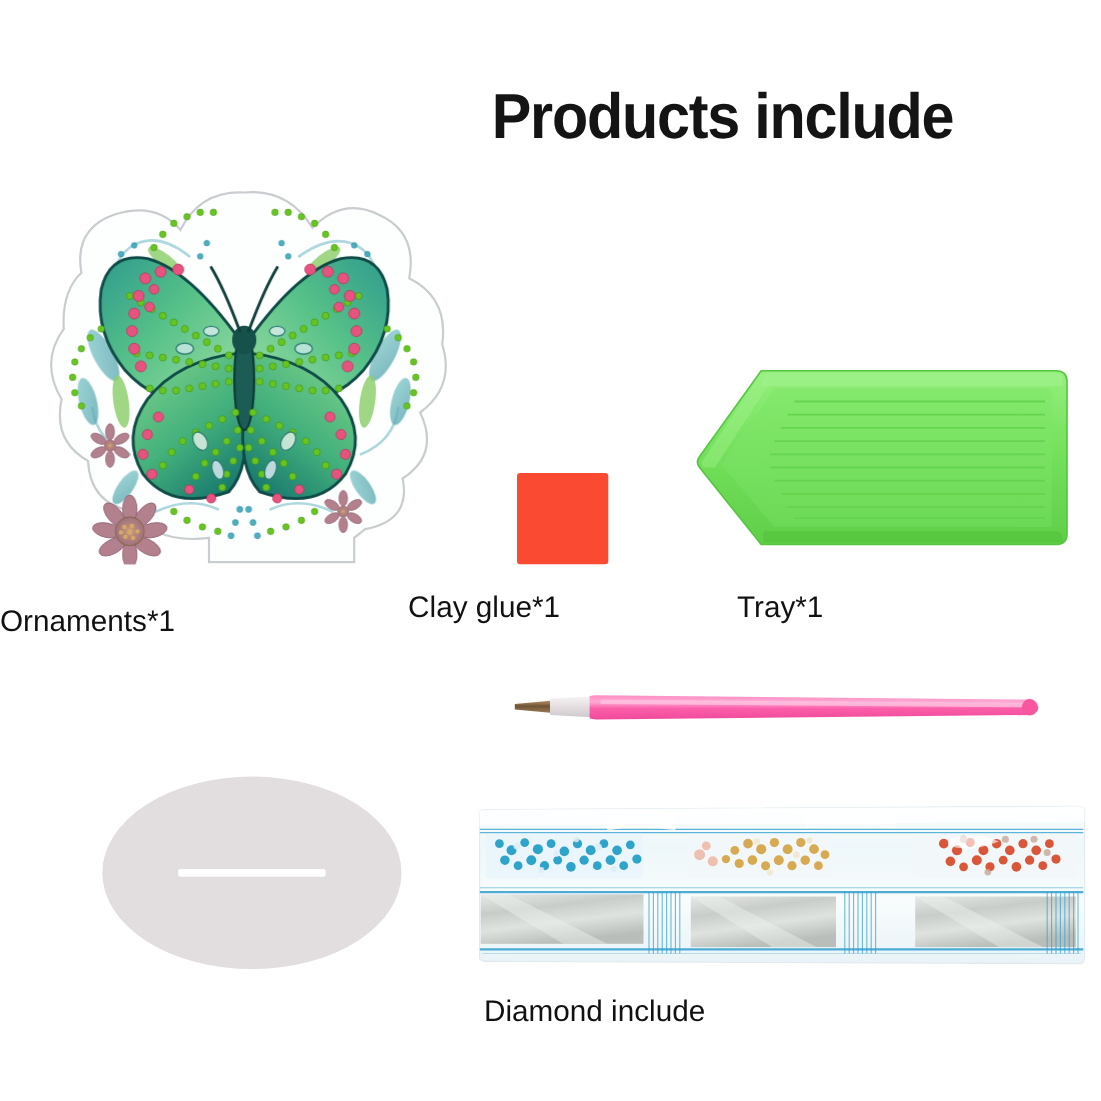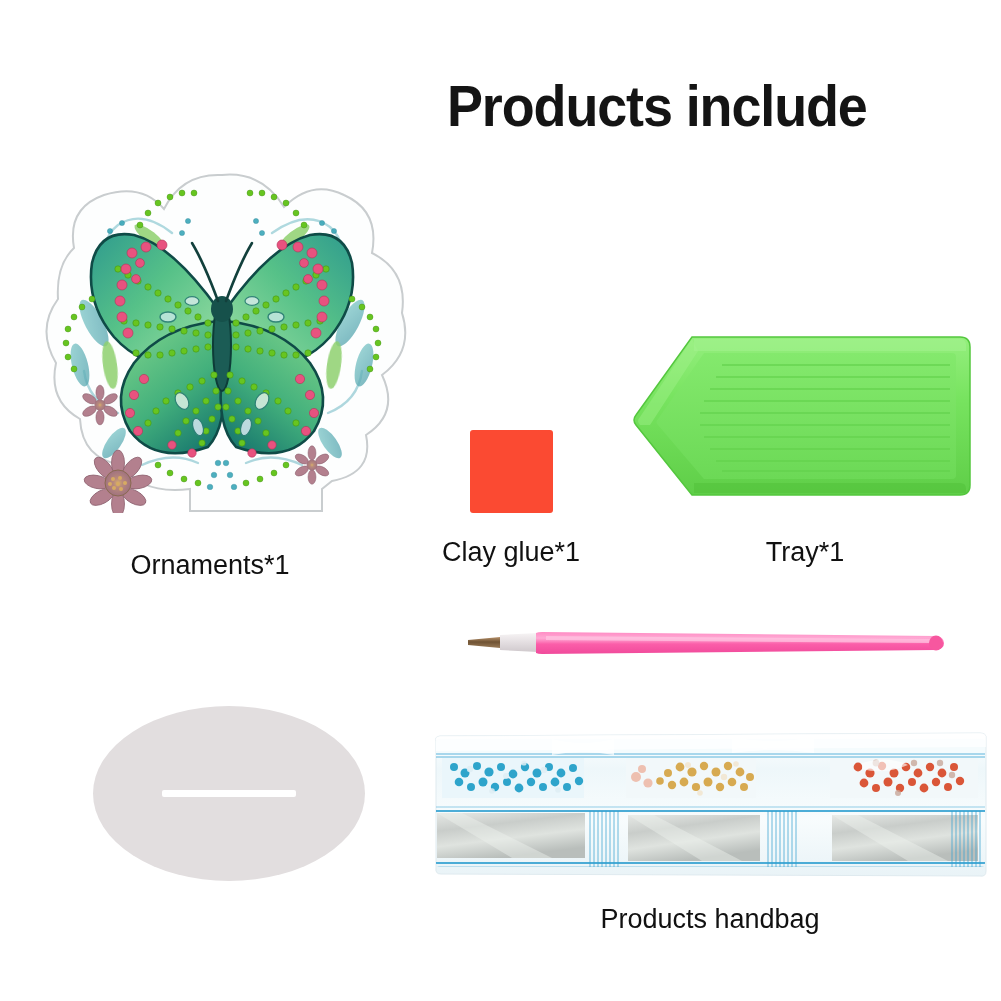--- a/index.html
+++ b/index.html
@@ -41,21 +41,20 @@
   }
 
   
   .caption {
     position: absolute;
     font-family: "Liberation Sans", sans-serif;
     font-size: 27px;
     line-height: 32px;
     color: #111111;
     white-space: nowrap;
-    text-align: center;
   }
 
   
   .ornament-wrap {
     position: absolute;
     left: 22px;
     top: 100px;
     width: 400px;
     height: 400px;
   }
@@ -763,15 +762,15 @@
         <g fill="#ffffff" opacity="0.75">
           <path d="M120 14 Q150 22 182 14 L182 30 Q150 24 120 30 Z"></path>
           <path d="M300 12 Q340 20 382 12 L382 28 Q340 22 300 28 Z"></path>
           <path d="M430 38 Q456 30 476 40 Q452 50 430 44 Z" opacity="0.85"></path>
         </g>
       </g>
 
       <path d="M4 16 Q2 12 8 11 L548 8 Q555 8 554 14 L554 22 L4 26 Z" fill="#ffffff" opacity="0.7"></path>
     </svg>
   </div>
-  <div class="caption" style="left:440px; top:890px; width:540px;">Products handbag</div>
+  <div class="caption" style="left:440px; top:890px; width:540px;">Diamond include</div>
 
 </div>
 
 </body></html>

